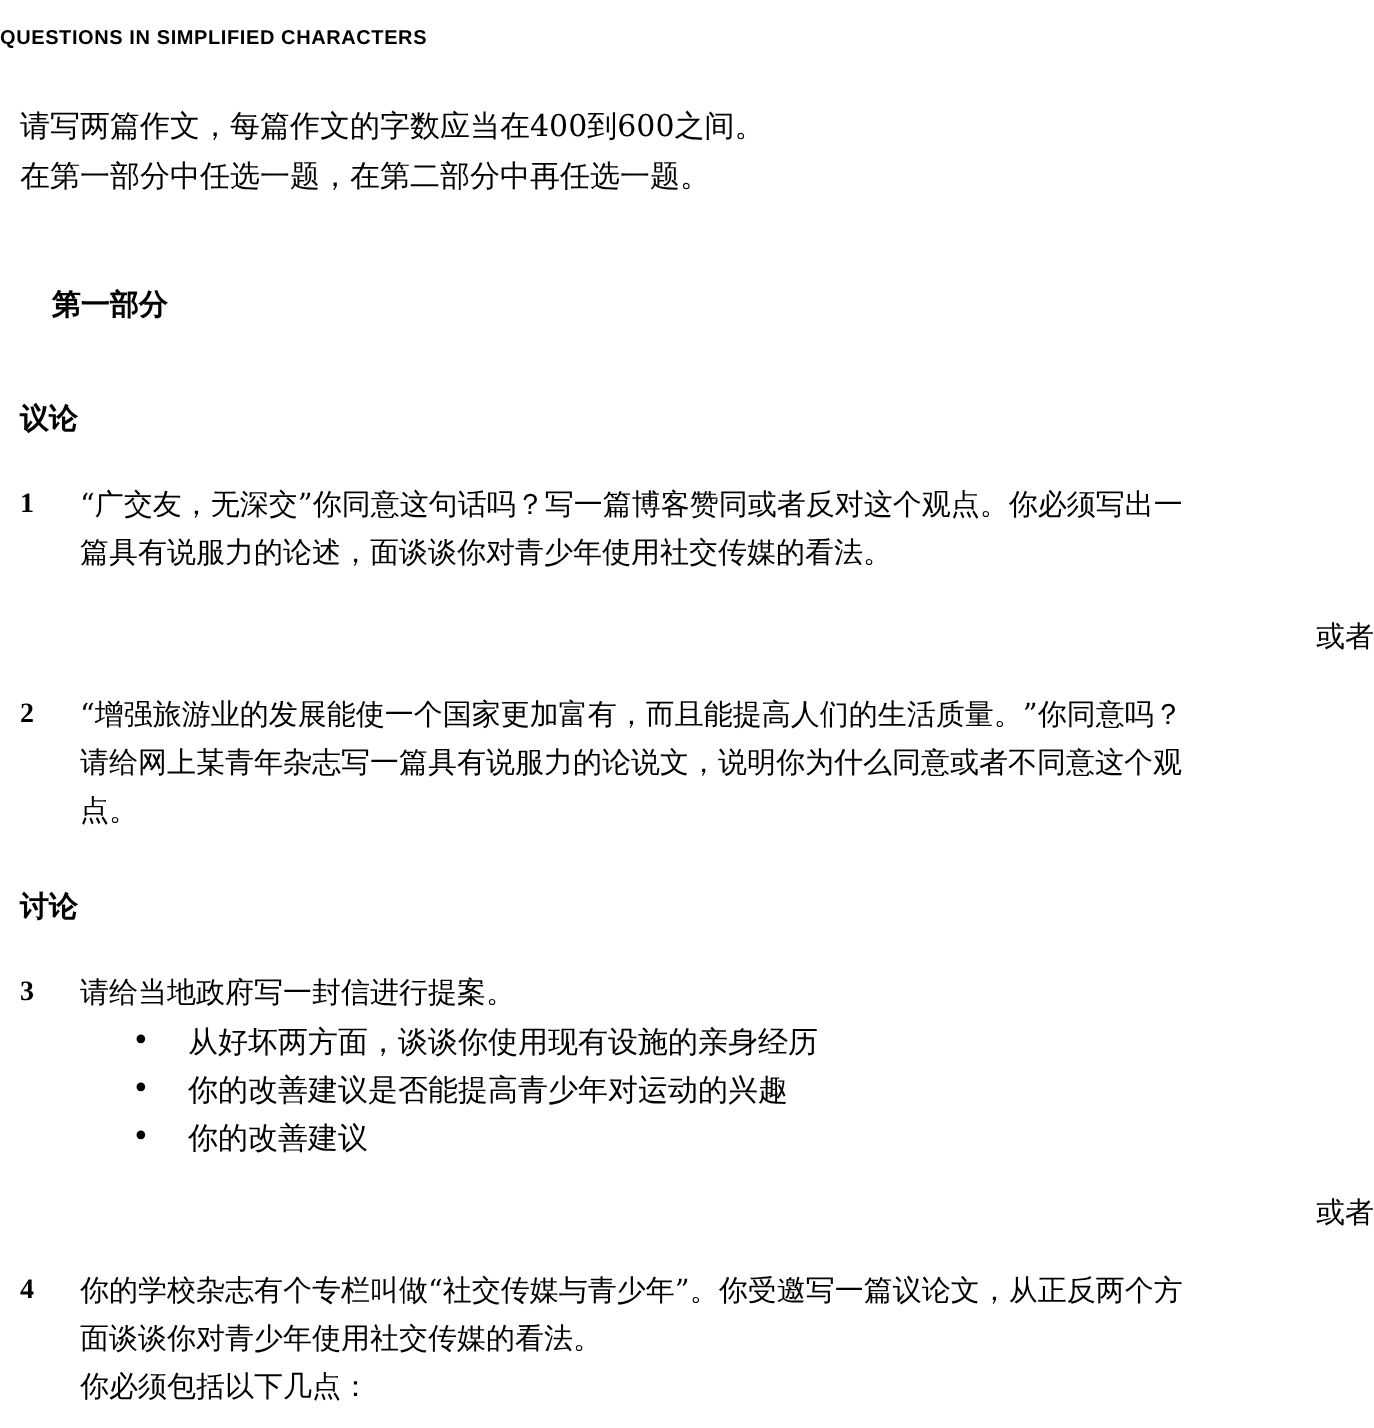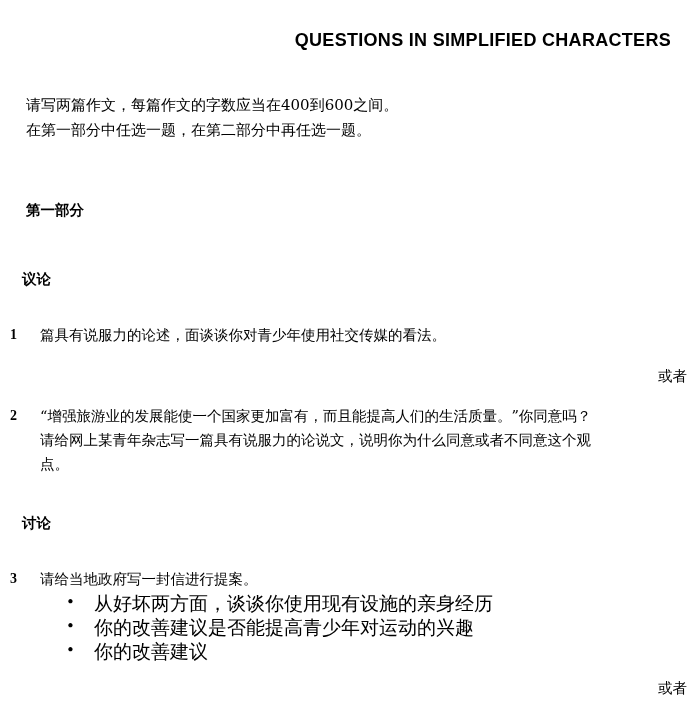--- a/index.html
+++ b/index.html
@@ -15,46 +15,46 @@
     color: #000000;
   }
   .page {
     position: relative;
     width: 687px;
     height: 714px;
     padding: 0;
     box-sizing: border-box;
   }
   .doc-title {
-    text-align: right;
+    text-align: left;
     font-family: "Liberation Sans", sans-serif;
     font-weight: bold;
-    font-size: 18px;
+    font-size: 10px;
     letter-spacing: 0.3px;
-    margin: 16px;
+    margin: 0;
     padding: 14px 0 0 0;
   }
   .intro {
-    margin: 16px;
+    margin: 0;
     padding: 26px 0 0 10px;
     font-size: 15px;
     line-height: 25px;
   }
   .intro div { white-space: nowrap; }
   .section-heading {
     font-weight: bold;
     font-size: 14.5px;
     padding-left: 10px;
     margin: 16px;
   }
   .sub-heading {
     font-weight: bold;
     font-size: 14.5px;
     padding-left: 10px;
-    margin: 12px;
+    margin: 0;
   }
   .or-line {
     font-size: 14.5px;
     padding-left: 10px;
     margin: 0;
     text-align: right;
   }
   .qitem {
     position: relative;
     padding-left: 40px;
@@ -81,21 +81,21 @@
   }
   .bullets {
     list-style: none;
     margin: 0;
     padding: 0 0 0 26px;
   }
   .bullets li {
     position: relative;
     padding-left: 28px;
     line-height: 24px;
-    font-size: 19px;
+    font-size: 15px;
   }
   .bullets li::before {
     content: "\2022";
     position: absolute;
     left: 0;
     top: -1px;
     font-size: 15px;
     line-height: 24px;
   }
   .sp-16 { height: 16px; }
@@ -122,20 +122,21 @@
 
   <div class="sp-22"></div>
 
   <div class="sub-heading">议论</div>
 
   <div class="sp-22"></div>
 
   <div class="qitem">
     <span class="qnum">1</span>
     <div class="qtext">
+      <div class="qline">“广交友，无深交”你同意这句话吗？写一篇博客赞同或者反对这个观点。你必须写出一</div>
       <div class="qline">篇具有说服力的论述，面谈谈你对青少年使用社交传媒的看法。</div>
     </div>
   </div>
 
   <div class="sp-20"></div>
 
   <div class="or-line">或者</div>
 
   <div class="sp-18"></div>
 
@@ -168,18 +169,20 @@
 
   <div class="sp-16"></div>
 
   <div class="or-line">或者</div>
 
   <div class="sp-18"></div>
 
   <div class="qitem">
     <span class="qnum">4</span>
     <div class="qtext">
+      <div class="qline">你的学校杂志有个专栏叫做“社交传媒与青少年”。你受邀写一篇议论文，从正反两个方</div>
+      <div class="qline">面谈谈你对青少年使用社交传媒的看法。</div>
       <div class="qline">你必须包括以下几点：</div>
 
     </div>
   </div>
 
 </div>
 
 </body></html>

